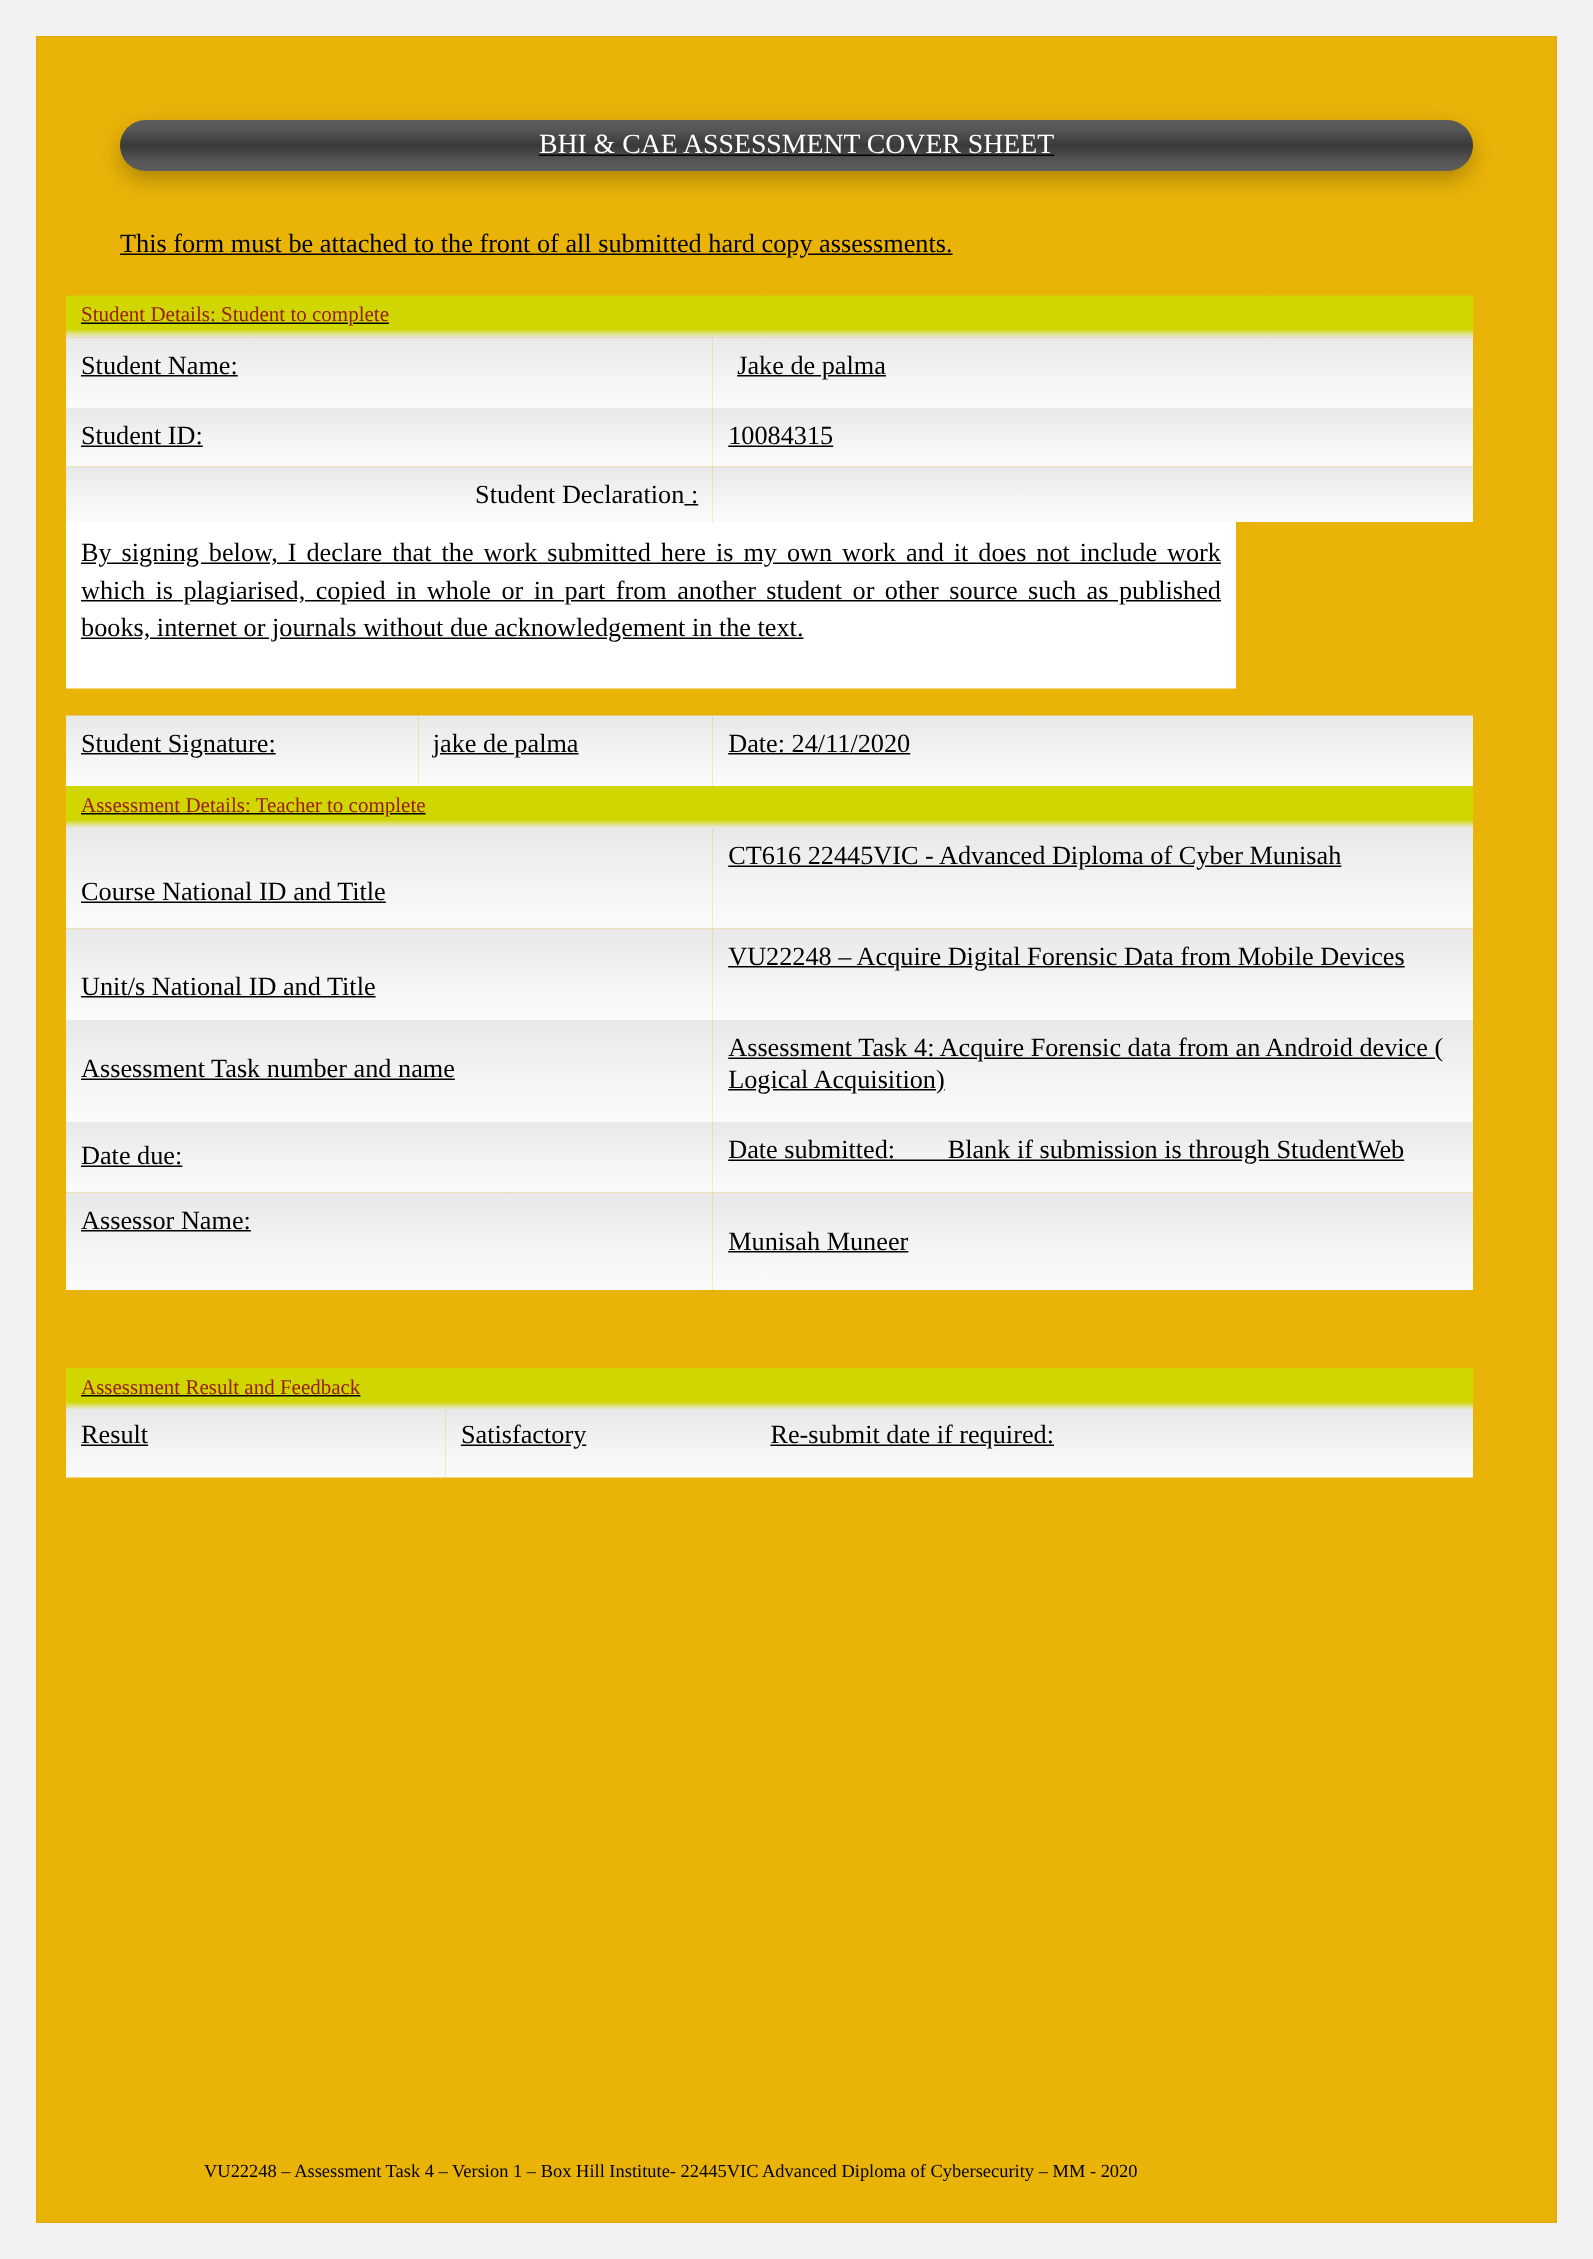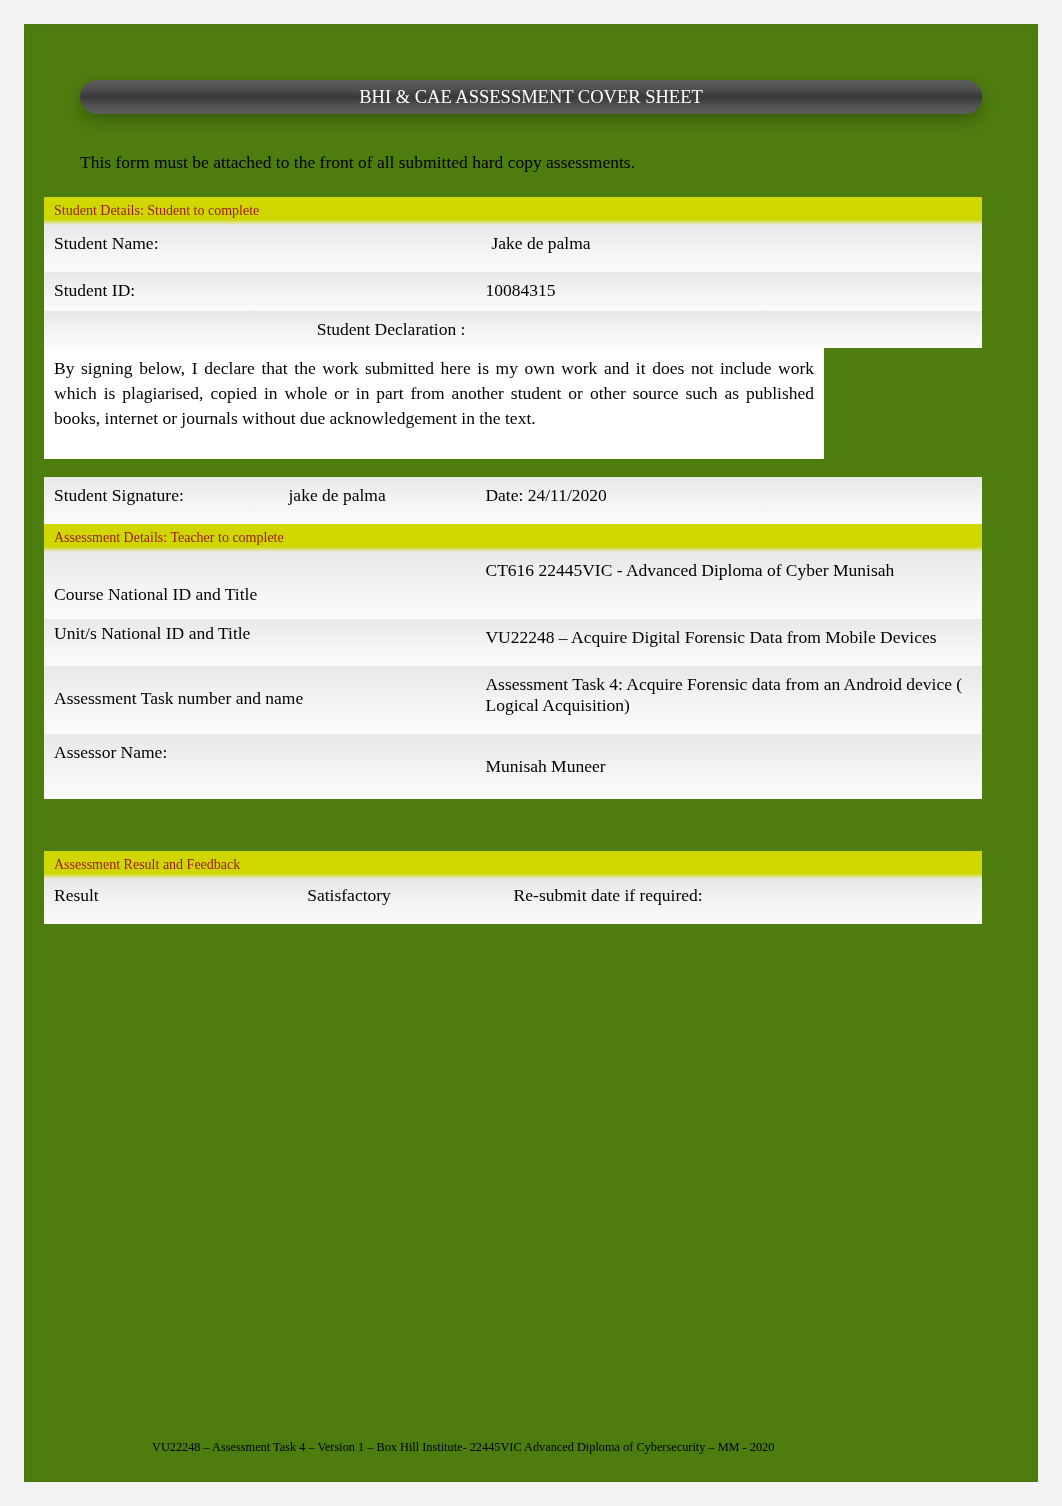--- a/index.html
+++ b/index.html
@@ -6,26 +6,27 @@
     body {
       font-family: "Times New Roman", Times, serif;
       font-size: 17.5px;
       color: #000;
       background: #f2f2f2;
       width: 1062px;
       height: 1506px;
       padding: 24px;
     }
     .page {
-      background: #4d7c0f;
+      background: #eab308;
       width: 100%;
       height: 100%;
       padding: 56px 56px 20px 56px;
       box-shadow: inset 0 0 0 1px rgba(0,0,0,0.04);
       position: relative;
+      text-decoration: underline;
     }
     .title-bar {
       margin: 0 0 36px 0;
       height: 34px;
       line-height: 34px;
       text-align: center;
       color: #fff;
       font-size: 18.5px;
       background: linear-gradient(to bottom,
                   rgba(100,100,100,0.2) 0%,
@@ -83,21 +84,21 @@
     .results-block { margin-top: 52px; }
     table.res td { padding: 6px 10px 18px 10px; }
     table.res td.c1 { width: 27%; }
     table.res td.c2 { width: 22%; }
     table.res td.c3 { width: 35%; }
     table.res td.c4 { width: 16%; }
 
     .footer {
       position: absolute;
       bottom: 26px;
-      left: 128px;
+      left: 112px;
       right: 110px;
       font-size: 12.3px;
       color: #000;
       line-height: 1.35;
     }
   </style>
 </head>
 <body>
 
 <div class="page">
@@ -142,26 +143,30 @@
 
   <div class="section-header" style="margin-top:0;">Assessment Details: Teacher to complete</div>
 
   <table class="grid">
     <tbody>
         <tr>
       <td class="label" style="padding-top:32px; padding-bottom:14px;">Course National ID and Title</td>
       <td class="value">CT616 22445VIC - Advanced Diploma of Cyber Munisah</td>
     </tr>
     <tr>
-      <td class="label" style="padding-top:4px; padding-bottom:12px;">Unit/s National ID and Title</td>
+      <td class="label" style="padding-top:28px; padding-bottom:12px;">Unit/s National ID and Title</td>
       <td class="value">VU22248 – Acquire Digital Forensic Data from Mobile Devices</td>
     </tr>
     <tr>
       <td class="label" style="padding-top:22px; padding-bottom:22px;">Assessment Task number and name</td>
       <td class="value">Assessment Task 4: Acquire Forensic data from an Android device ( Logical Acquisition)</td>
+    </tr>
+    <tr>
+      <td class="label" style="padding-top:12px; padding-bottom:12px;">Date due:</td>
+      <td class="value">Date submitted:&nbsp;&nbsp;&nbsp;&nbsp;&nbsp;&nbsp;&nbsp;&nbsp;Blank if submission is through StudentWeb</td>
     </tr>
     <tr>
       <td class="label" style="padding-bottom:30px;">Assessor Name:</td>
       <td class="value" style="padding-top:22px; padding-bottom:22px;">Munisah Muneer</td>
     </tr>
   </tbody>
     </table>
 
   <div class="results-block">
     <div class="section-header">Assessment Result and Feedback</div>

